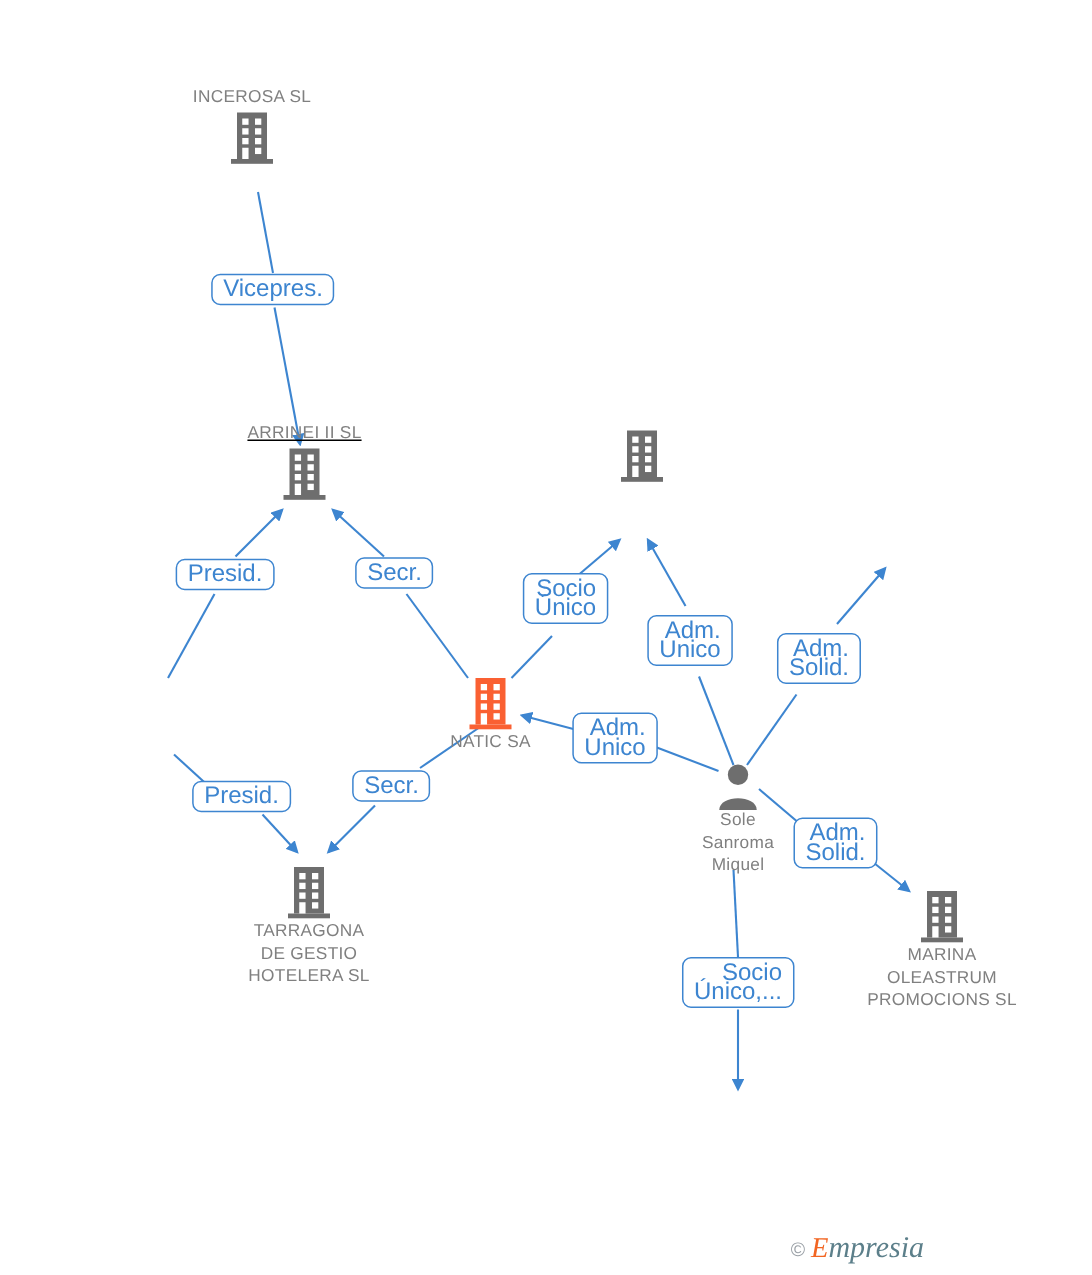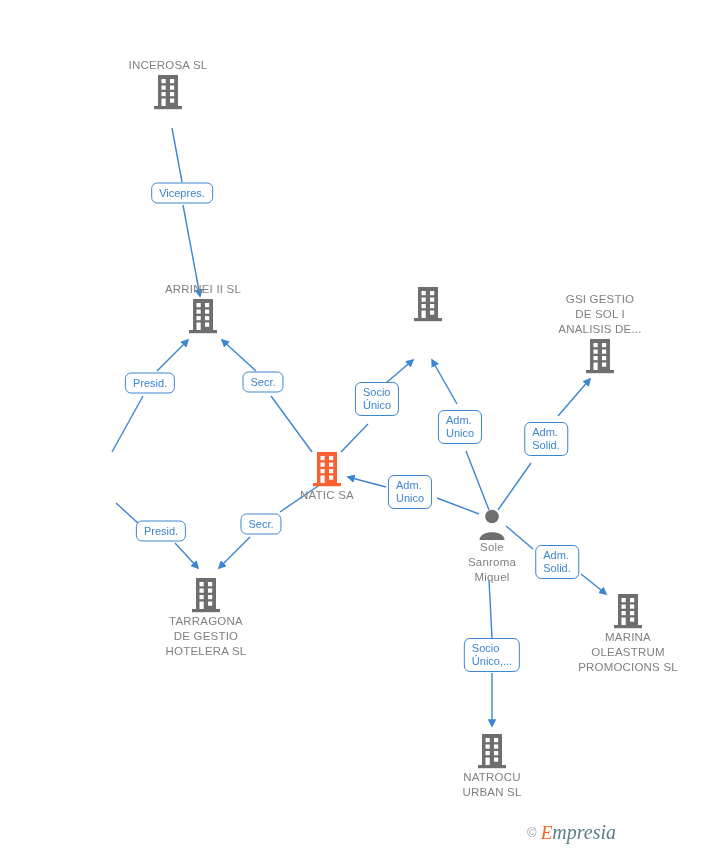--- a/index.html
+++ b/index.html
@@ -37,24 +37,24 @@
   .node-label.focal{
     color:#808080;
   }
   .badge{
     position:absolute;
     transform:translate(-50%,-50%);
     border:1.3px solid #3d85d0;
     border-radius:6px;
     background:#ffffff;
     color:#3d85d0;
-    font-size:11px;
+    font-size:16px;
     line-height:13px;
     padding:3px 7px;
-    text-align:left;
+    text-align:right;
     white-space:pre-line;
     box-sizing:border-box;
   }
   .watermark{
     position:absolute;
     right:10px;bottom:8px;
     display:flex;align-items:center;
     font-size:15px;
   }
   .wm-c{
@@ -126,21 +126,21 @@
       <rect x="18" y="6" width="4.2" height="4.2" fill="#fff"></rect>
       <rect x="9.5" y="12.5" width="4.2" height="4.2" fill="#fff"></rect>
       <rect x="18" y="12.5" width="4.2" height="4.2" fill="#fff"></rect>
       <rect x="9.5" y="19" width="4.2" height="4.2" fill="#fff"></rect>
       <rect x="18" y="19" width="4.2" height="4.2" fill="#fff"></rect>
       <rect x="9.5" y="25.5" width="4.2" height="7.5" fill="#fff"></rect>
       <rect x="18" y="25.5" width="4.2" height="4.2" fill="#fff"></rect>
     </svg>
   </div>
 
-  <div class="node" style="left:203px;top:282px;">
+  <div class="node" style="left:203px;top:282px;text-decoration:underline;">
     <div class="node-label">ARRINEI II SL</div>
     <svg class="icon" width="32" height="38" viewBox="0 0 32 38">
       <rect x="6" y="2" width="20" height="31" fill="#6e6e6e"></rect>
       <rect x="2" y="33" width="28" height="3.2" fill="#6e6e6e"></rect>
       <rect x="9.5" y="6" width="4.2" height="4.2" fill="#fff"></rect>
       <rect x="18" y="6" width="4.2" height="4.2" fill="#fff"></rect>
       <rect x="9.5" y="12.5" width="4.2" height="4.2" fill="#fff"></rect>
       <rect x="18" y="12.5" width="4.2" height="4.2" fill="#fff"></rect>
       <rect x="9.5" y="19" width="4.2" height="4.2" fill="#fff"></rect>
       <rect x="18" y="19" width="4.2" height="4.2" fill="#fff"></rect>
@@ -157,37 +157,20 @@
       <rect x="18" y="6" width="4.2" height="4.2" fill="#fff"></rect>
       <rect x="9.5" y="12.5" width="4.2" height="4.2" fill="#fff"></rect>
       <rect x="18" y="12.5" width="4.2" height="4.2" fill="#fff"></rect>
       <rect x="9.5" y="19" width="4.2" height="4.2" fill="#fff"></rect>
       <rect x="18" y="19" width="4.2" height="4.2" fill="#fff"></rect>
       <rect x="9.5" y="25.5" width="4.2" height="7.5" fill="#fff"></rect>
       <rect x="18" y="25.5" width="4.2" height="4.2" fill="#fff"></rect>
     </svg>
   </div>
 
-  <div class="node" style="left:600px;top:292px;">
-    <div class="node-label">GSI GESTIO
-DE SOL I
-ANALISIS DE...</div>
-    <svg class="icon" width="32" height="38" viewBox="0 0 32 38">
-      <rect x="6" y="2" width="20" height="31" fill="#6e6e6e"></rect>
-      <rect x="2" y="33" width="28" height="3.2" fill="#6e6e6e"></rect>
-      <rect x="9.5" y="6" width="4.2" height="4.2" fill="#fff"></rect>
-      <rect x="18" y="6" width="4.2" height="4.2" fill="#fff"></rect>
-      <rect x="9.5" y="12.5" width="4.2" height="4.2" fill="#fff"></rect>
-      <rect x="18" y="12.5" width="4.2" height="4.2" fill="#fff"></rect>
-      <rect x="9.5" y="19" width="4.2" height="4.2" fill="#fff"></rect>
-      <rect x="18" y="19" width="4.2" height="4.2" fill="#fff"></rect>
-      <rect x="9.5" y="25.5" width="4.2" height="7.5" fill="#fff"></rect>
-      <rect x="18" y="25.5" width="4.2" height="4.2" fill="#fff"></rect>
-    </svg>
-  </div>
 
 
   <div class="node" style="left:327px;top:450px;">
     <svg class="icon" width="32" height="38" viewBox="0 0 32 38">
       <rect x="6" y="2" width="20" height="31" fill="#fa6032"></rect>
       <rect x="2" y="33" width="28" height="3.2" fill="#fa6032"></rect>
       <rect x="9.5" y="6" width="4.2" height="4.2" fill="#fff"></rect>
       <rect x="18" y="6" width="4.2" height="4.2" fill="#fff"></rect>
       <rect x="9.5" y="12.5" width="4.2" height="4.2" fill="#fff"></rect>
       <rect x="18" y="12.5" width="4.2" height="4.2" fill="#fff"></rect>
@@ -238,36 +221,20 @@
       <rect x="9.5" y="19" width="4.2" height="4.2" fill="#fff"></rect>
       <rect x="18" y="19" width="4.2" height="4.2" fill="#fff"></rect>
       <rect x="9.5" y="25.5" width="4.2" height="7.5" fill="#fff"></rect>
       <rect x="18" y="25.5" width="4.2" height="4.2" fill="#fff"></rect>
     </svg>
     <div class="node-label">MARINA
 OLEASTRUM
 PROMOCIONS SL</div>
   </div>
 
-  <div class="node" style="left:492px;top:732px;">
-    <svg class="icon" width="32" height="38" viewBox="0 0 32 38">
-      <rect x="6" y="2" width="20" height="31" fill="#6e6e6e"></rect>
-      <rect x="2" y="33" width="28" height="3.2" fill="#6e6e6e"></rect>
-      <rect x="9.5" y="6" width="4.2" height="4.2" fill="#fff"></rect>
-      <rect x="18" y="6" width="4.2" height="4.2" fill="#fff"></rect>
-      <rect x="9.5" y="12.5" width="4.2" height="4.2" fill="#fff"></rect>
-      <rect x="18" y="12.5" width="4.2" height="4.2" fill="#fff"></rect>
-      <rect x="9.5" y="19" width="4.2" height="4.2" fill="#fff"></rect>
-      <rect x="18" y="19" width="4.2" height="4.2" fill="#fff"></rect>
-      <rect x="9.5" y="25.5" width="4.2" height="7.5" fill="#fff"></rect>
-      <rect x="18" y="25.5" width="4.2" height="4.2" fill="#fff"></rect>
-    </svg>
-    <div class="node-label">NATROCU
-URBAN SL</div>
-  </div>
 
   <div class="badge" style="left:182px;top:193px;">Vicepres.</div>
   <div class="badge" style="left:150px;top:383px;">Presid.</div>
   <div class="badge" style="left:263px;top:382px;">Secr.</div>
   <div class="badge" style="left:377px;top:399px;">Socio
 Único</div>
   <div class="badge" style="left:460px;top:427px;">Adm.
 Unico</div>
   <div class="badge" style="left:546px;top:439px;">Adm.
 Solid.</div>

